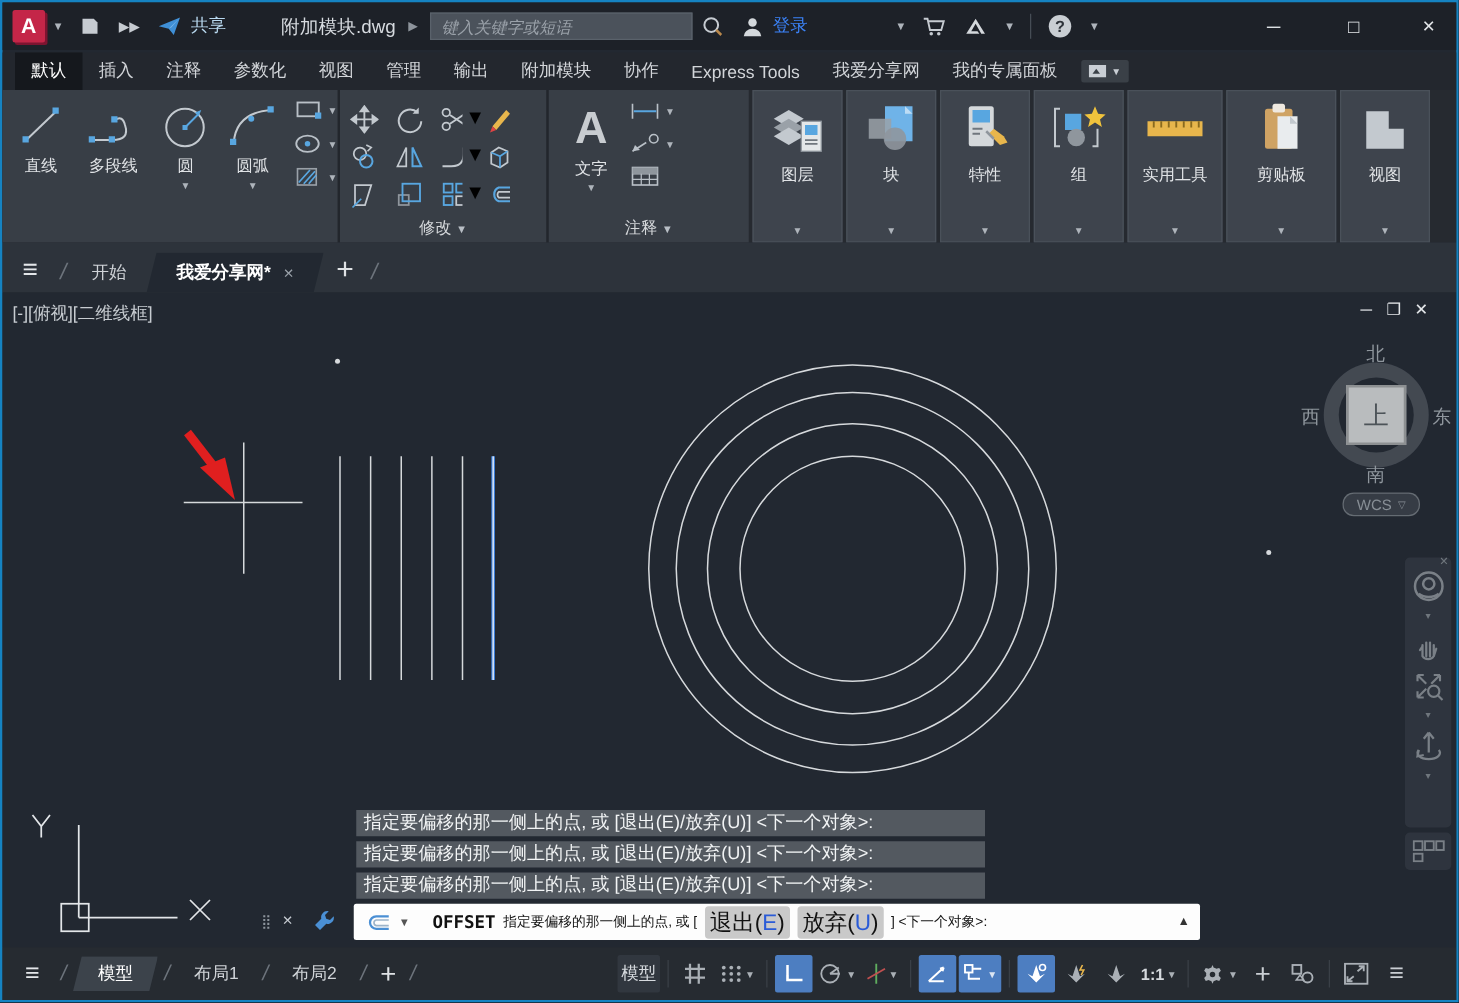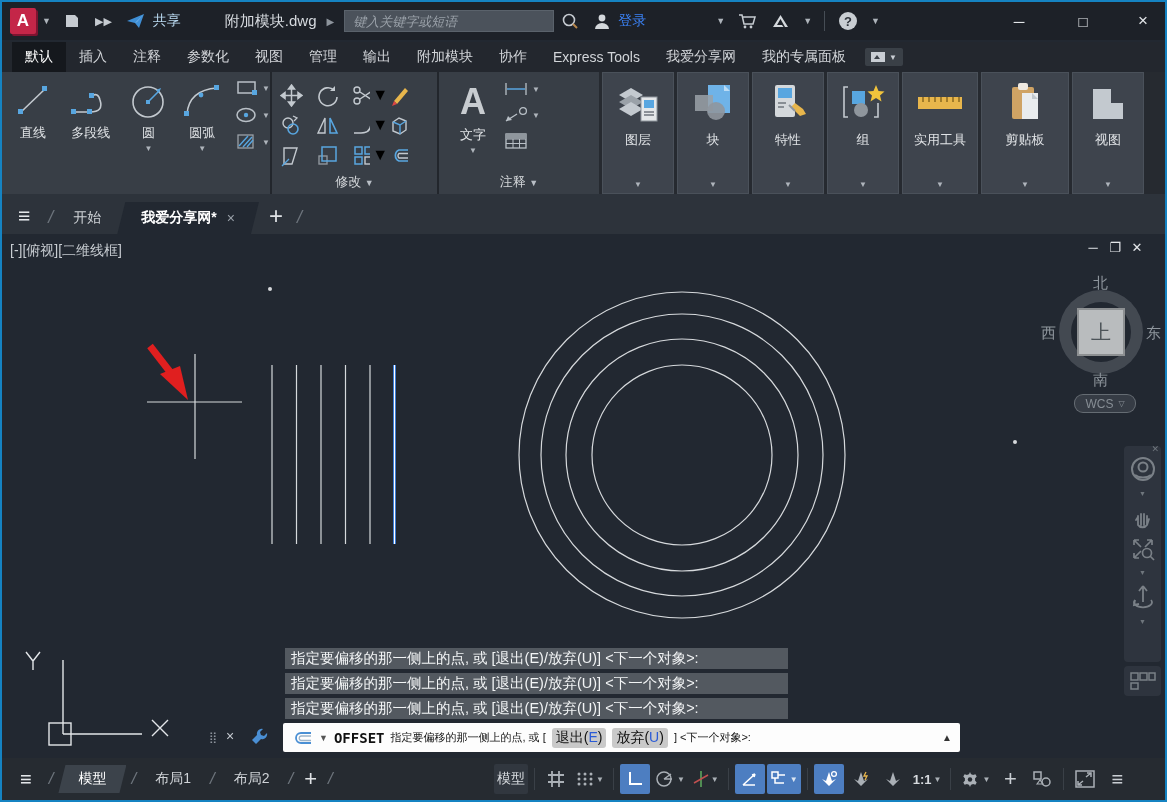--- a/index.html
+++ b/index.html
@@ -93,23 +93,23 @@
   
   .cmd-hist { left:283px; width:503px; height:21px; background:rgba(92,98,105,0.85);
               color:#f2f4f5; font-size:14.5px; line-height:21px; padding:0 6px; white-space:nowrap; }
 
   
   #cmd-grip { left:207px; top:497px; color:#8d949c; font-size:11px; letter-spacing:1px; }
   #cmd-close { left:224px; top:494px; color:#c6cbd1; font-size:14px; cursor:pointer; }
   #cmd-wrench { left:248px; top:492px; cursor:pointer; }
   #cmd-bar { left:281px; top:489px; width:677px; height:29px; background:#fdfdfd; border-radius:2px;
              display:flex; align-items:center; padding:0 8px; gap:6px; }
-  #cmd-bar .cmd-name { font-weight:bold; font-size:14px; color:#111; font-family:"DejaVu Sans Mono",monospace; }
+  #cmd-bar .cmd-name { font-weight:bold; font-size:14px; color:#111; font-family:"DejaVu Sans Mono",monospace;margin-left:12px; }
   #cmd-bar .cmd-txt { font-size:11px; color:#111; white-space:nowrap; }
-  .cmd-pill { background:#c9c9c9; border-radius:3px; padding:1px 4px; font-size:14px; color:#111; cursor:pointer; }
+  .cmd-pill { background:#c9c9c9; border-radius:3px; padding:1px 4px; font-size:18px; color:#111; cursor:pointer; }
   .cmd-pill b { color:#2a5bd7; font-weight:normal; }
   #cmd-up { margin-left:auto; color:#333; font-size:10px; cursor:pointer; }
 
   
   #statusbar { bottom:0; left:0; right:0; height:42px; background:#262b31; display:flex; align-items:center; }
   .sb-menu { color:#e3e6e9; font-size:20px; margin:0 12px 0 18px; cursor:pointer; }
   .sb-slash { color:#6d747c; font-size:17px; margin:0 5px; font-style:italic; }
   .sbtab { height:28px; padding:0 14px; display:flex; align-items:center; color:#cfd3d7; font-size:14px; cursor:pointer; }
   .sbtab.active { background:#3c434b; color:#fff;
                   clip-path:polygon(7px 0,100% 0,calc(100% - 7px) 100%,0 100%); padding:0 20px; }

